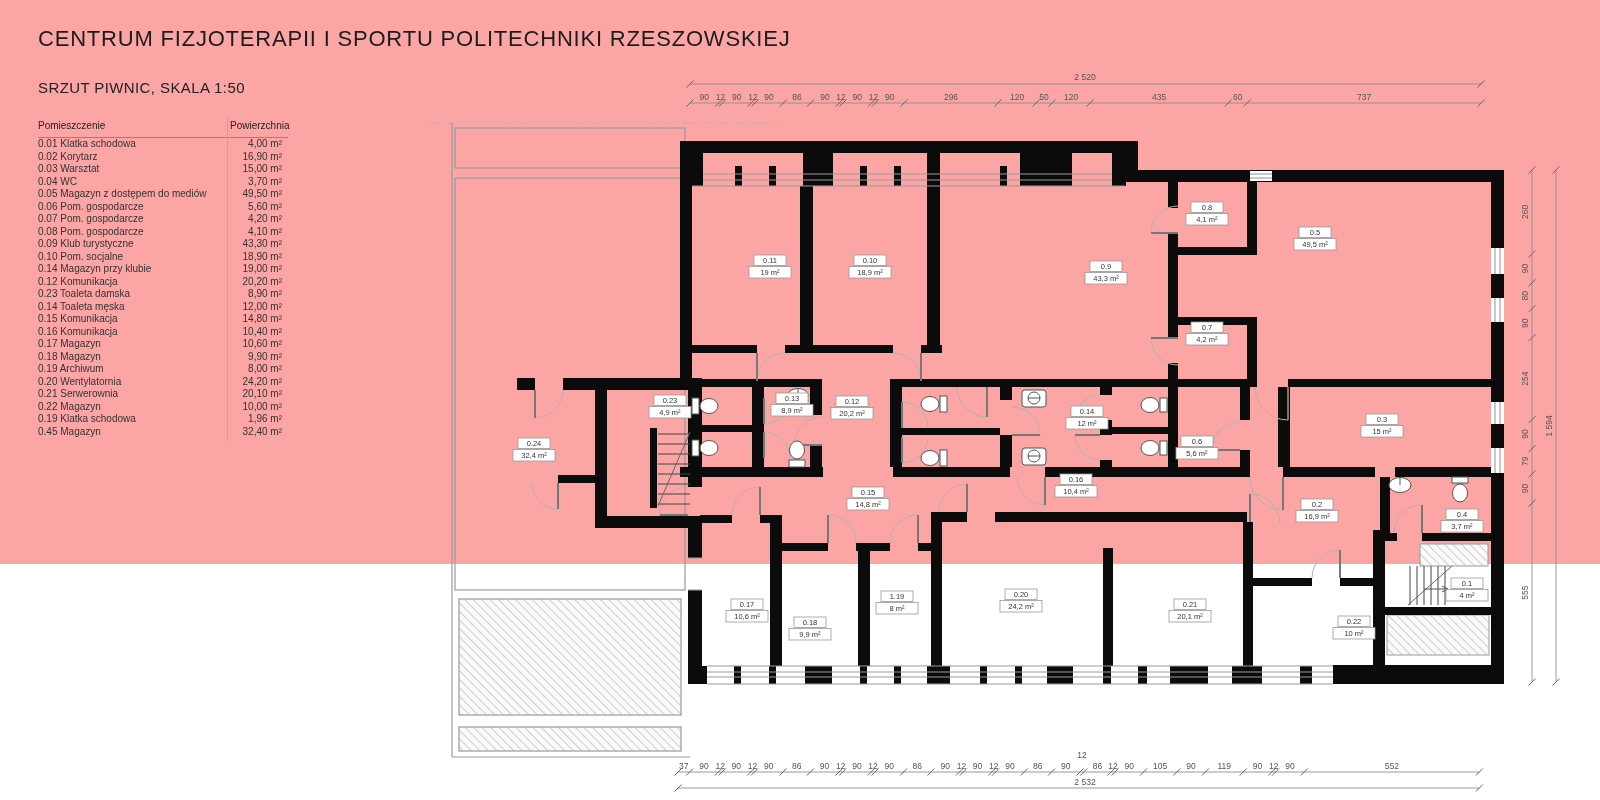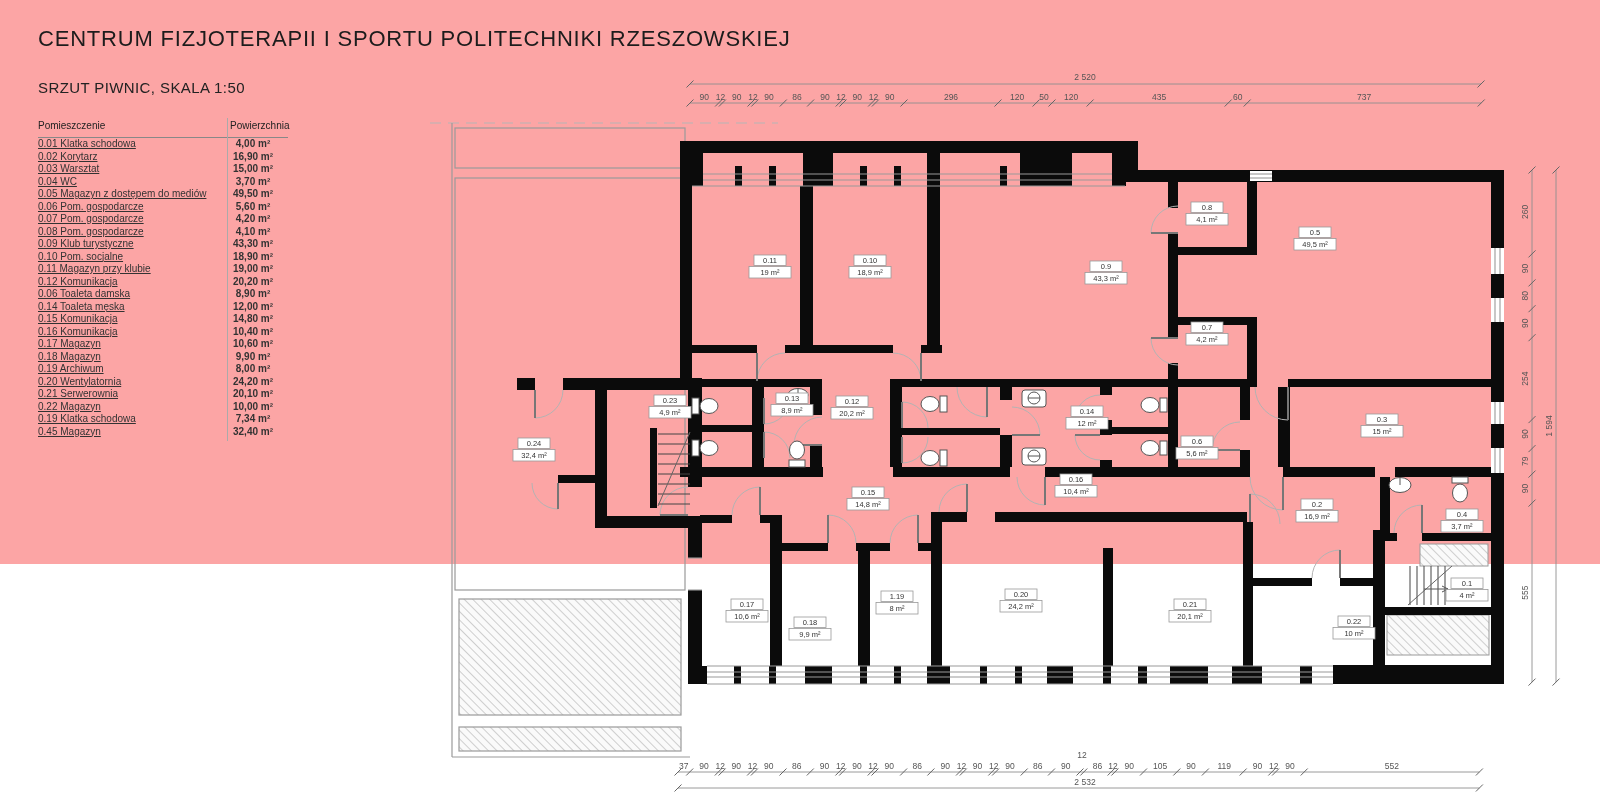--- a/index.html
+++ b/index.html
@@ -6,22 +6,22 @@
     font-family:"Liberation Sans",sans-serif;}
   #stage{position:relative;width:1600px;height:564px;background:#fca5a5;padding-left:12px;}
   #title{position:absolute;left:38px;top:26px;font-size:22px;letter-spacing:.8px;color:#1c1c1c;font-weight:400;}
   #subtitle{position:absolute;left:38px;top:79px;font-size:15px;letter-spacing:.4px;color:#222;}
   #room-table{position:absolute;left:38px;top:120px;width:250px;font-size:10px;color:#333;}
   #room-table .hdr{display:flex;height:17px;align-items:flex-start;border-bottom:1px solid #888;
     color:#222;}
   #room-table .hdr span:first-child{flex:1;}
   #room-table .hdr span:last-child{width:58px;text-align:center;}
   #room-table .row{display:flex;height:12.5px;line-height:12.5px;}
-  #room-table .row .nm{flex:1;white-space:nowrap;text-decoration:underline;}
-  #room-table .row .ar{width:58px;text-align:center;padding-right:6px;white-space:nowrap;font-weight:bold;}
+  #room-table .row .nm{flex:1;white-space:nowrap;}
+  #room-table .row .ar{width:58px;text-align:right;padding-right:6px;white-space:nowrap;}
   #tbl-divider{position:absolute;left:189px;top:-2px;width:1px;background:#aaa;}
   svg{position:absolute;left:0;top:0;}
   text{font-family:"Liberation Sans",sans-serif;}
 </style>
 </head>
 <body>
 
 <div id="stage">
   <div id="title">CENTRUM FIZJOTERAPII I SPORTU POLITECHNIKI RZESZOWSKIEJ</div>
   <div id="subtitle">SRZUT PIWNIC, SKALA 1:50</div>
@@ -66,29 +66,29 @@
         </div>
         <div class="row">
           <span class="nm">0.09 Klub turystyczne</span>
           <span class="ar">43,30 m²</span>
         </div>
         <div class="row">
           <span class="nm">0.10 Pom. socjalne</span>
           <span class="ar">18,90 m²</span>
         </div>
         <div class="row">
-          <span class="nm">0.11 Magazyn przy klubie</span>
+          <span class="nm">0.14 Magazyn przy klubie</span>
           <span class="ar">19,00 m²</span>
         </div>
         <div class="row">
           <span class="nm">0.12 Komunikacja</span>
           <span class="ar">20,20 m²</span>
         </div>
         <div class="row">
-          <span class="nm">0.06 Toaleta damska</span>
+          <span class="nm">0.23 Toaleta damska</span>
           <span class="ar">8,90 m²</span>
         </div>
         <div class="row">
           <span class="nm">0.14 Toaleta męska</span>
           <span class="ar">12,00 m²</span>
         </div>
         <div class="row">
           <span class="nm">0.15 Komunikacja</span>
           <span class="ar">14,80 m²</span>
         </div>
@@ -115,21 +115,21 @@
         <div class="row">
           <span class="nm">0.21 Serwerownia</span>
           <span class="ar">20,10 m²</span>
         </div>
         <div class="row">
           <span class="nm">0.22 Magazyn</span>
           <span class="ar">10,00 m²</span>
         </div>
         <div class="row">
           <span class="nm">0.19 Klatka schodowa</span>
-          <span class="ar">7,34 m²</span>
+          <span class="ar">1,96 m²</span>
         </div>
         <div class="row">
           <span class="nm">0.45 Magazyn</span>
           <span class="ar">32,40 m²</span>
         </div>
       </div>
     <div id="tbl-divider" style="height: 323px;"></div>
   </div>
 
   <svg id="plan-svg" width="1600" height="800" viewBox="0 0 1600 800">

